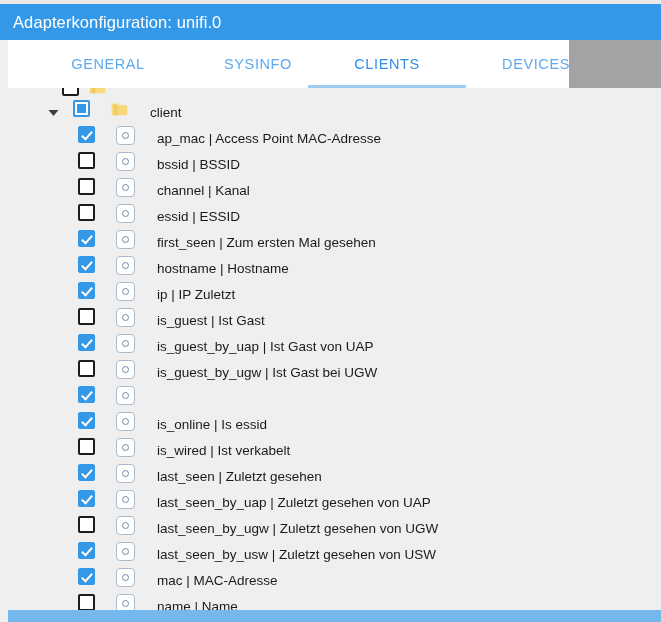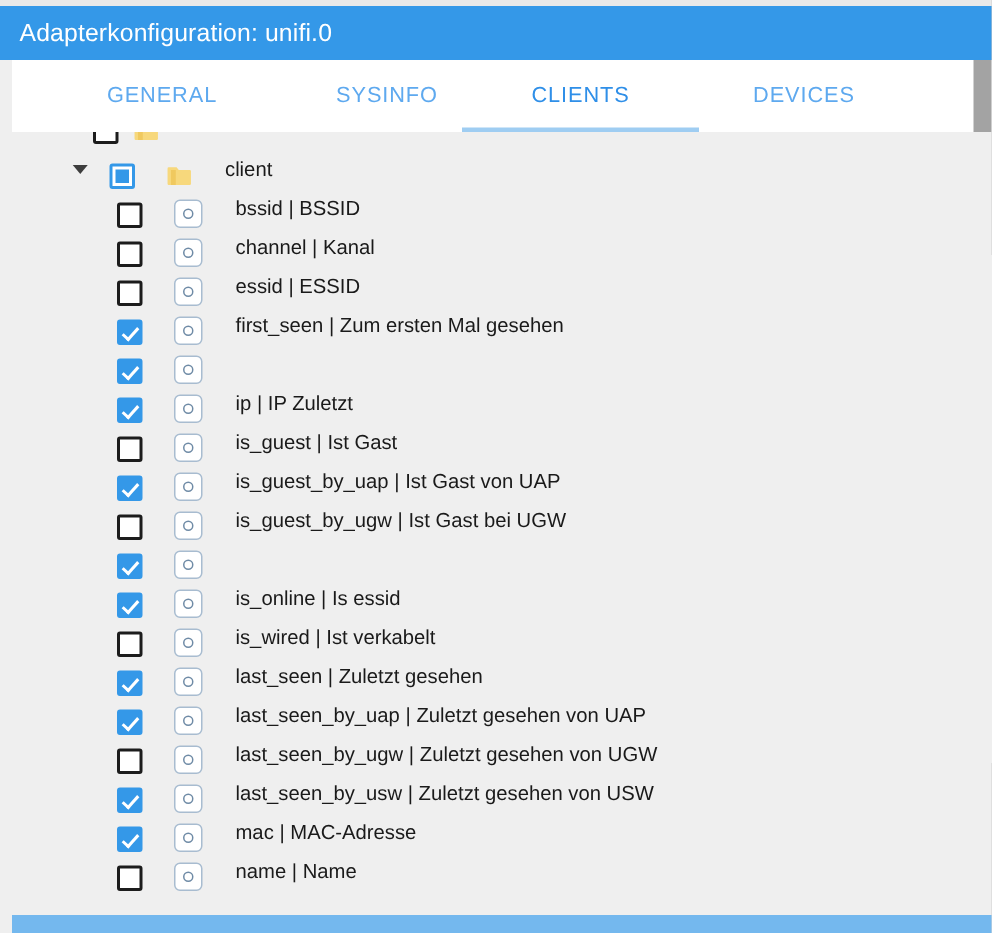--- a/index.html
+++ b/index.html
@@ -42,21 +42,21 @@
     font-weight: 400;
     letter-spacing: 0.1px;
     white-space: nowrap;
   }
 
   
   .tabbar {
     position: absolute;
     left: 8px;
     top: 40px;
-    width: 641px;
+    width: 561px;
     height: 48px;
     background: #ffffff;
     box-sizing: border-box;
     overflow: hidden;
   }
   .tabs {
     position: relative;
     height: 48px;
     display: block;
   }
@@ -103,21 +103,21 @@
     position: absolute;
     left: 0;
     top: 0;
     width: 653px;
   }
 
   .row {
     position: relative;
     height: 26px;
     display: flex;
-    align-items: flex-end;
+    align-items: flex-start;
     white-space: nowrap;
     gap: 11px;
   }
 
   
   .row-partial {
     height: 12px;
     overflow: hidden;
     position: relative;
   }
@@ -324,20 +324,27 @@
           <div class="cb partial"></div>
           <div class="folder-icon">
             <svg width="18" height="18" viewBox="0 0 18 18">
               <path d="M1.5 3.5 h5.2 l1.5 1.8 h7.3 a0.8 0.8 0 0 1 0.8 0.8 v8.4 a0.8 0.8 0 0 1 -0.8 0.8 h-14 a0.8 0.8 0 0 1 -0.8 -0.8 v-10.2 a0.8 0.8 0 0 1 0.8 -0.8 z" fill="#f7d87c"></path>
               <path d="M3.0 5.4 h3.2 v9.9 h-3.2 z" fill="#f0c95f"></path>
             </svg>
           </div>
           <span class="label folder-label">client</span>
         </div>
         <div class="row indent-2">
+          <div class="cb checked"></div>
+          <div class="state-icon">
+            <span class="dot"></span>
+          </div>
+          <span class="label">ap_mac | Access Point MAC-Adresse</span>
+        </div>
+        <div class="row indent-2">
           <div class="cb"></div>
           <div class="state-icon">
             <span class="dot"></span>
           </div>
           <span class="label">bssid | BSSID</span>
         </div>
         <div class="row indent-2">
           <div class="cb"></div>
           <div class="state-icon">
             <span class="dot"></span>
@@ -356,20 +363,21 @@
           <div class="state-icon">
             <span class="dot"></span>
           </div>
           <span class="label">first_seen | Zum ersten Mal gesehen</span>
         </div>
         <div class="row indent-2">
           <div class="cb checked"></div>
           <div class="state-icon">
             <span class="dot"></span>
           </div>
+          <span class="label">hostname | Hostname</span>
         </div>
         <div class="row indent-2">
           <div class="cb checked"></div>
           <div class="state-icon">
             <span class="dot"></span>
           </div>
           <span class="label">ip | IP Zuletzt</span>
         </div>
         <div class="row indent-2">
           <div class="cb"></div>

